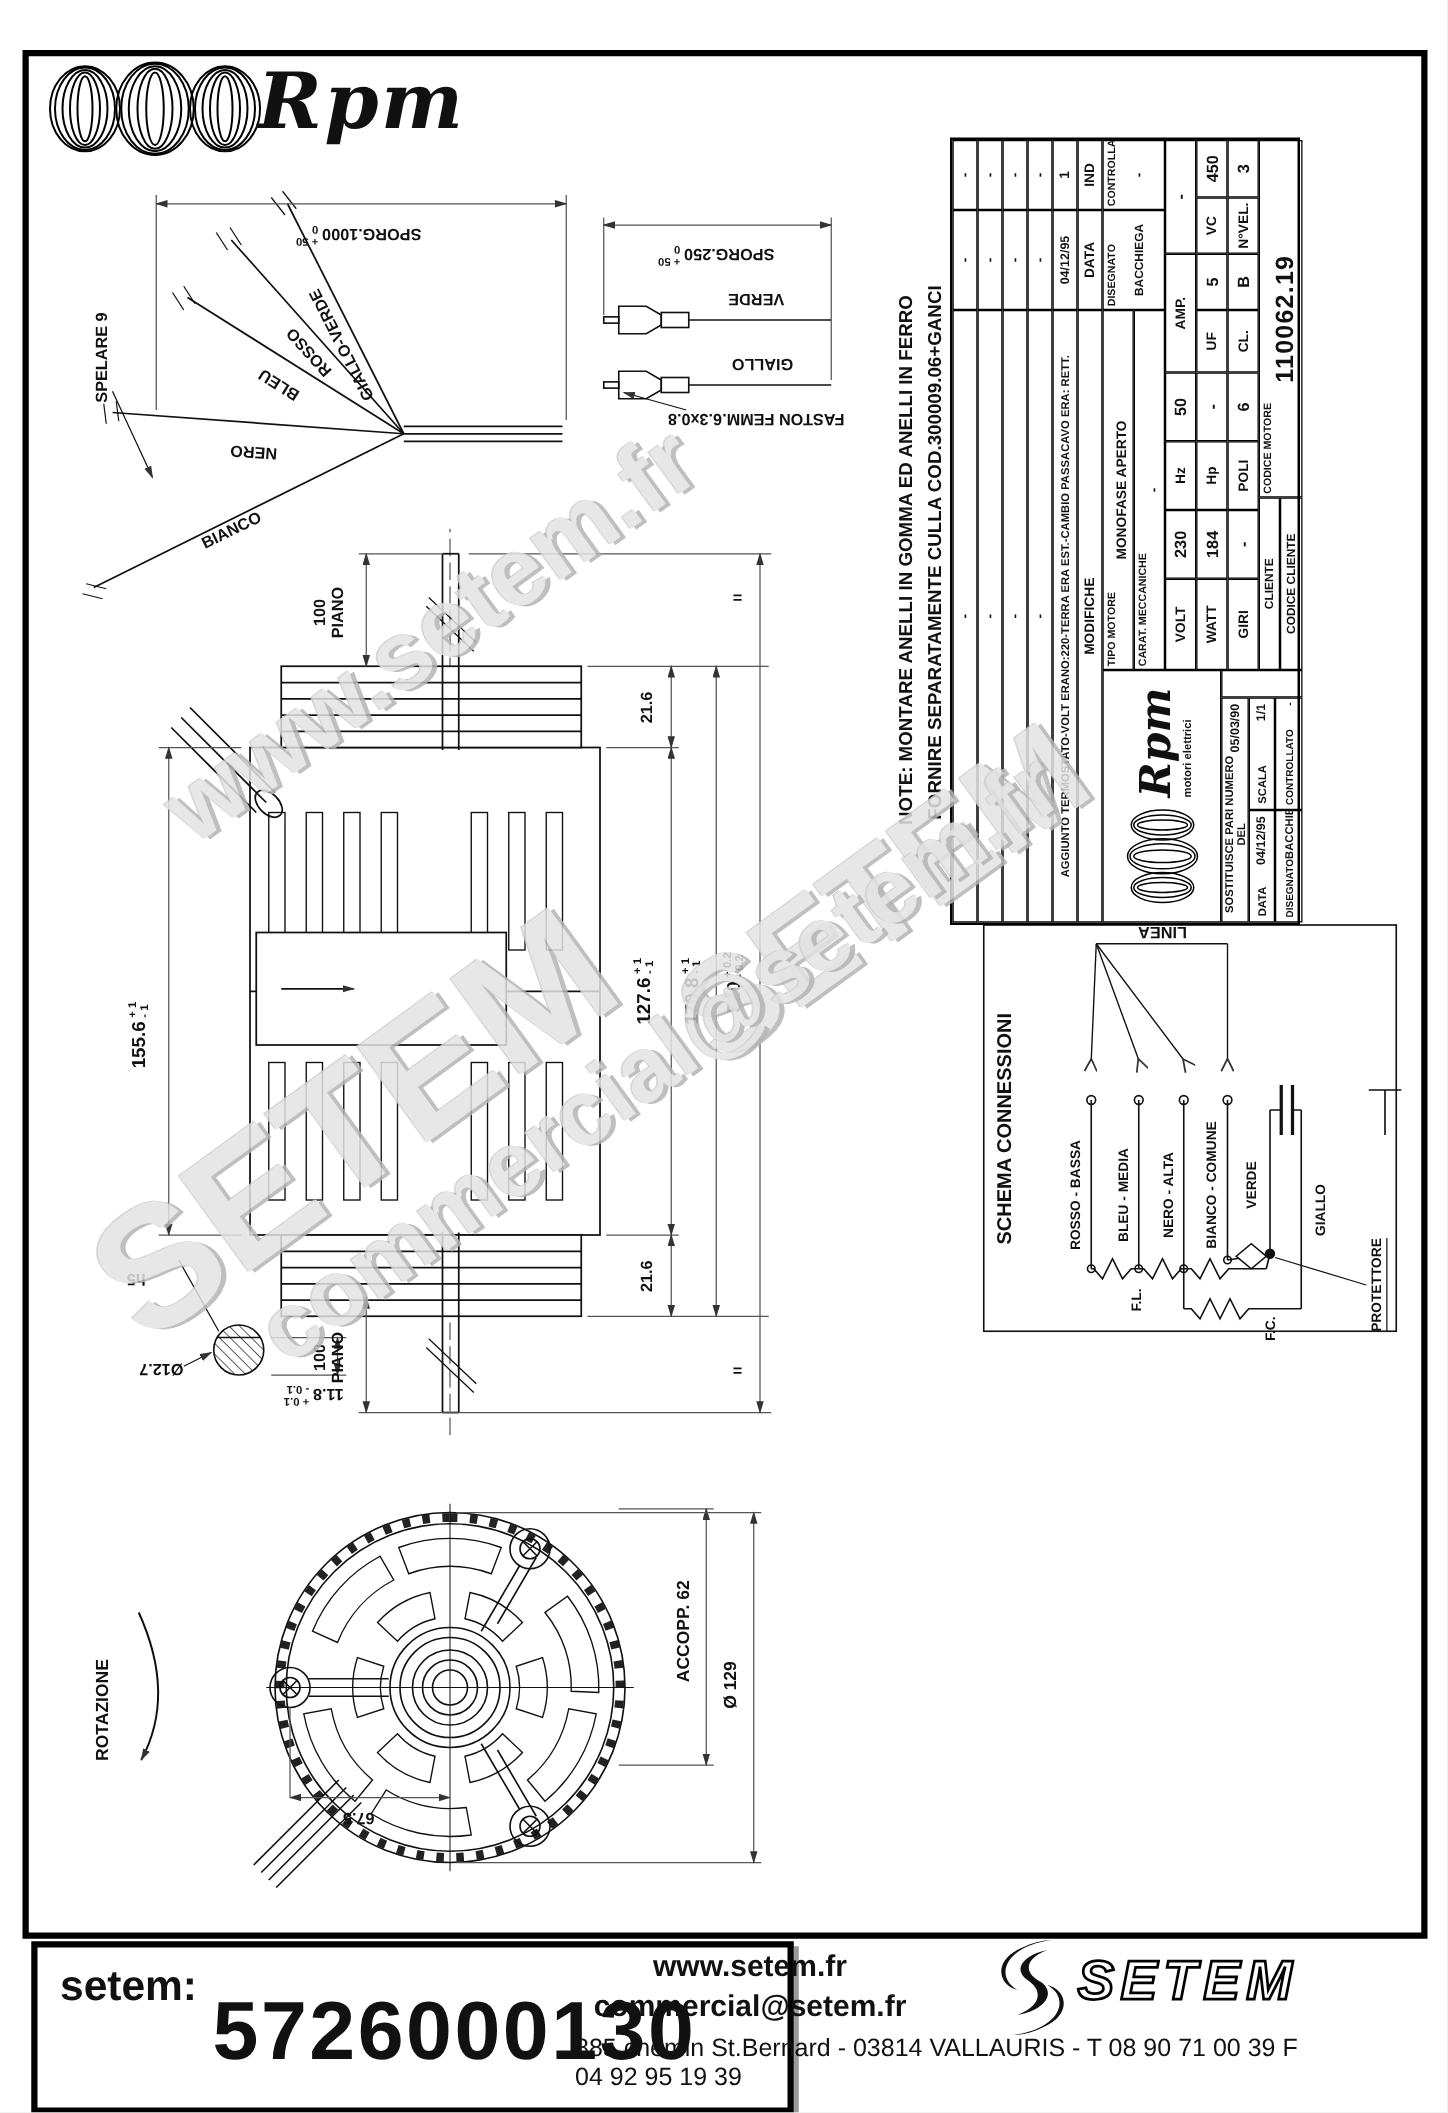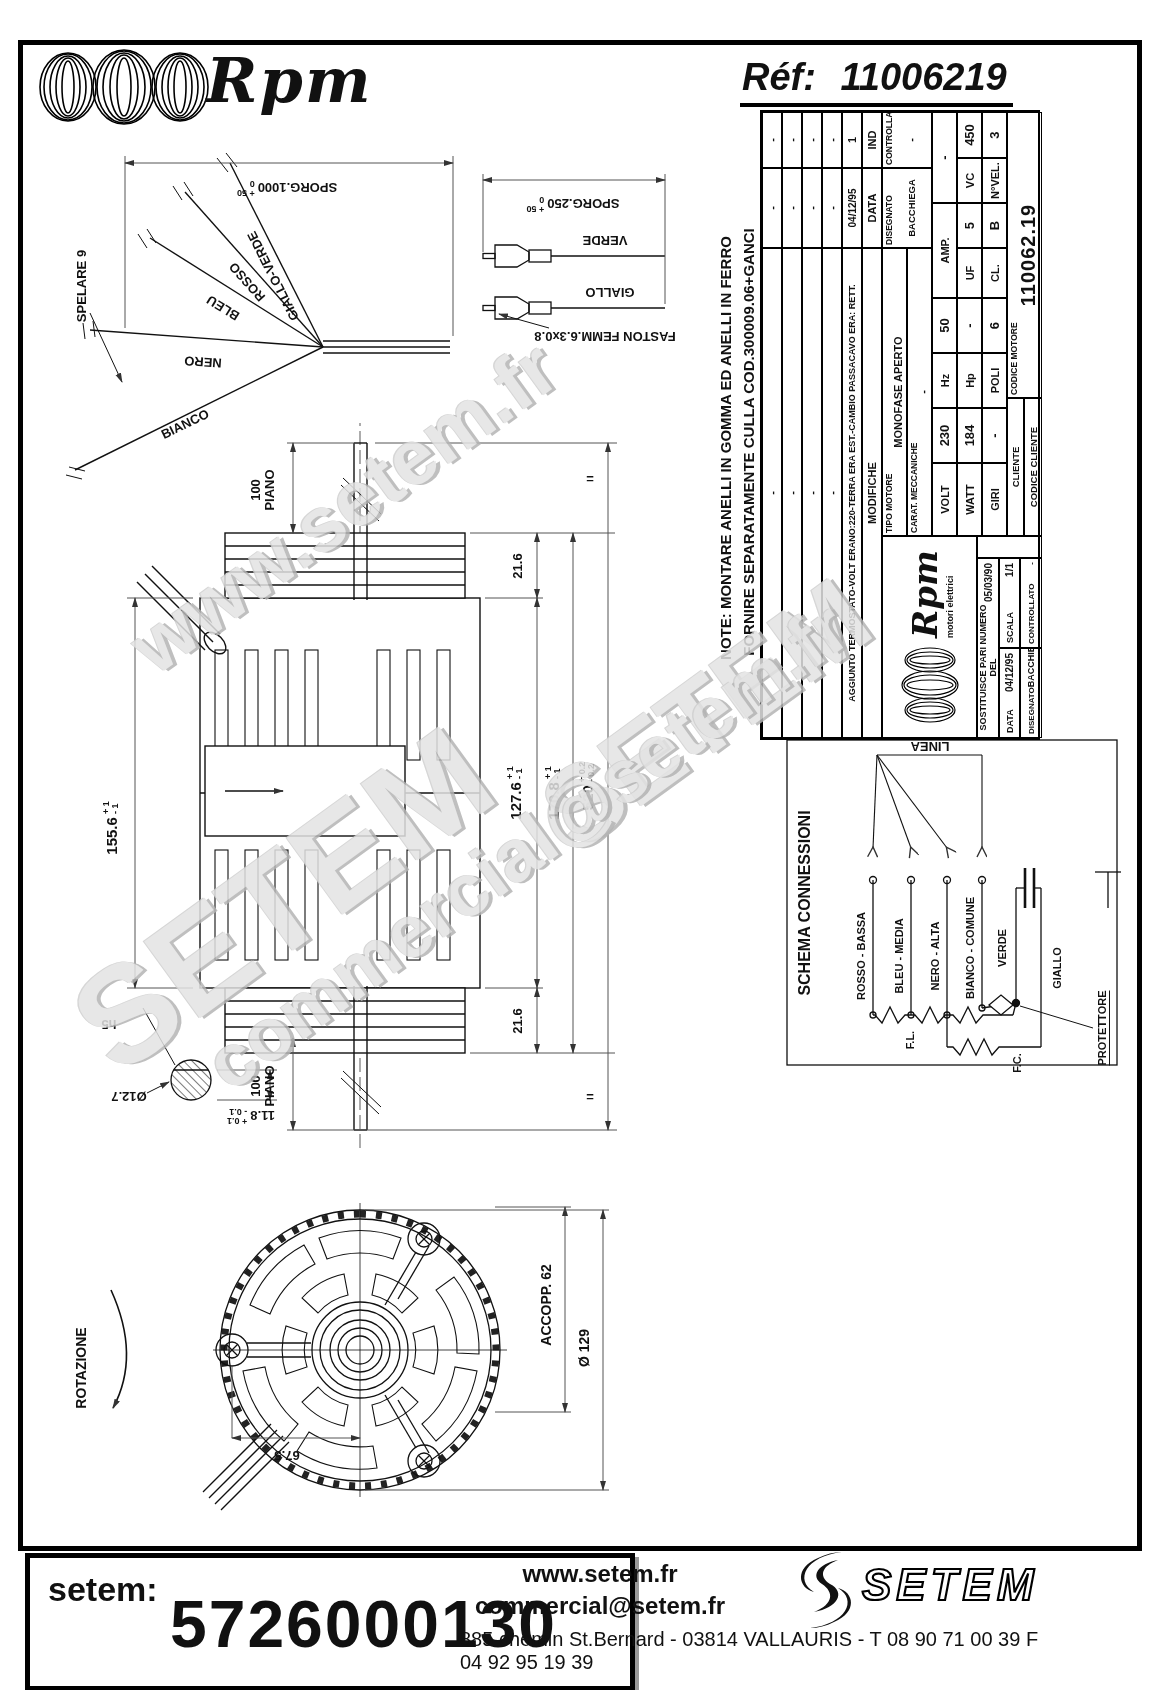--- a/index.html
+++ b/index.html
@@ -61,24 +61,20 @@
         <ellipse cx="90" cy="41" rx="27" ry="36"></ellipse>
         <ellipse cx="90" cy="41" rx="31" ry="37"></ellipse>
       <ellipse cx="146" cy="41" rx="6" ry="26"></ellipse>
         <ellipse cx="146" cy="41" rx="12" ry="29"></ellipse>
         <ellipse cx="146" cy="41" rx="18" ry="31"></ellipse>
         <ellipse cx="146" cy="41" rx="24" ry="33"></ellipse>
         <ellipse cx="146" cy="41" rx="28" ry="34"></ellipse>
     </g>
   </svg>
   <div class="hdr-rpm">Rpm</div>
-  <div class="hdr-ref">
-    <span>Réf:</span>
-    <span style="margin-left:14px;">11006219</span>
-  </div>
 
   <div class="stage">
    <div class="land">
 
     <svg class="lw" width="1440" height="1100" viewBox="0 0 1440 1100">
       <defs>
         <marker id="a" markerWidth="10" markerHeight="8" refX="9" refY="3" orient="auto-start-reverse" markerUnits="userSpaceOnUse">
           <path d="M0,0 L10,3 L0,6 Z" fill="#333"></path>
         </marker>
         <marker id="ao" markerWidth="12" markerHeight="12" refX="2" refY="5" orient="auto" markerUnits="userSpaceOnUse">

